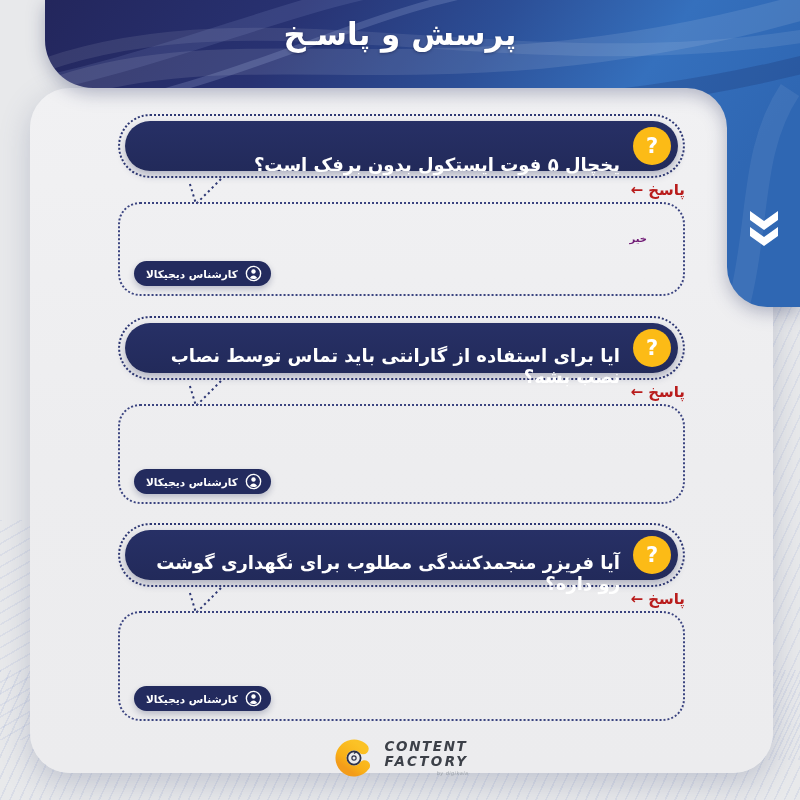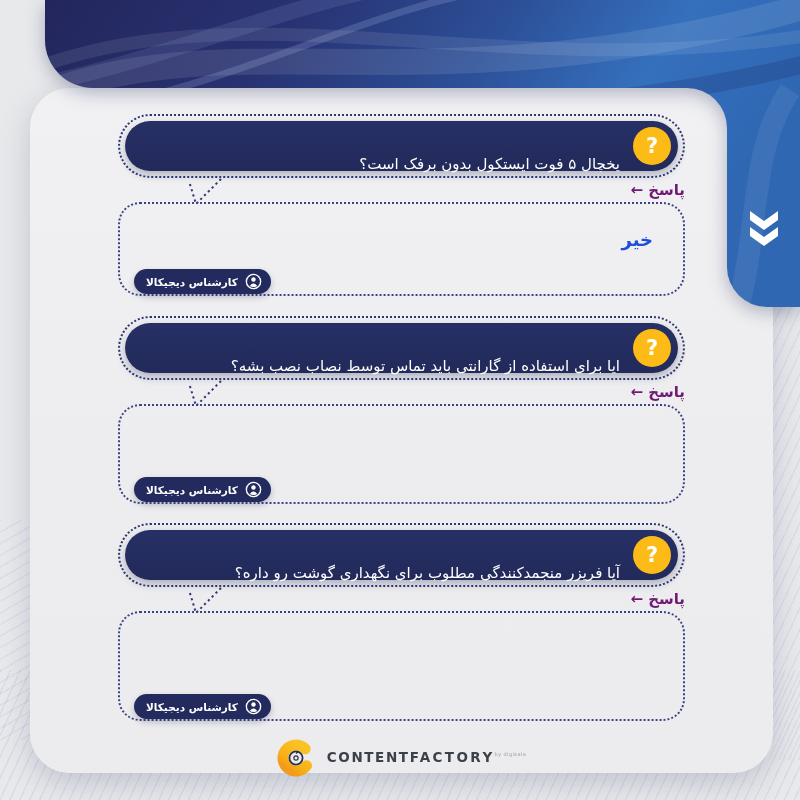--- a/index.html
+++ b/index.html
@@ -58,54 +58,54 @@
     border-radius:27px;height:100%;
     display:flex;align-items:center;padding:0 7px;
     box-shadow:0 4px 8px rgba(25,32,80,.30);
   }
   .q-badge{
     width:38px;height:38px;border-radius:50%;flex:0 0 38px;
     background:#fcbb16;color:#ffffff;
     font-size:21px;font-weight:bold;line-height:38px;text-align:center;
   }
   .q-text{
-    color:#ffffff;font-size:15px;font-weight:normal;
+    color:#ffffff;font-size:18px;font-weight:bold;
     margin-right:13px;letter-spacing:0;margin-top:36px;
   }
   .tail{position:absolute;top:63px;right:460px;}
   .answer-label{
     margin-top:3px;height:19px;padding-left:4px;
-    text-align:right;color:#701a75;font-size:15px;font-weight:bold;
+    text-align:right;color:#b91c1c;font-size:15px;font-weight:bold;
   }
   .answer-box{
     position:relative;margin-top:2px;
     border:2px dotted #3b4480;border-radius:22px;
     box-sizing:border-box;padding:9px 18px 8px 18px;
   }
   .answer-text{
-    margin:12px;color:#1d4ed8;font-size:18px;font-weight:600;
+    margin:18px;color:#701a75;font-size:10px;font-weight:600;
     line-height:1.62;text-align:justify;
   }
   .answer-short{text-align:right;}
   .expert-badge{
-    position:absolute;left:14px;bottom:0;
+    position:absolute;left:14px;bottom:8px;
     background:#232b5e;border-radius:14px;
     display:flex;align-items:center;gap:7px;
     padding:4px 9px 4px 12px;
     box-shadow:0 3px 6px rgba(25,32,80,.25);
   }
   .expert-badge .label{color:#ffffff;font-size:10.5px;font-weight:bold;}
   .person-icon{display:block;}
 
   
   .logo{
     position:absolute;left:0;top:736px;width:100%;z-index:4;
     display:flex;justify-content:center;align-items:center;gap:9px;
   }
-  .logo-text{display:flex;flex-direction:row;line-height:1.12;}
+  .logo-text{display:flex;flex-direction:column;line-height:1.12;font-style:italic;}
   .logo-line{font-size:13.5px;font-weight:bold;color:#3c4048;letter-spacing:1.6px;}
   .logo-line2{letter-spacing:2.4px;}
   .logo-tagline{font-size:5px;color:#9aa0a8;text-align:right;margin-top:2px;letter-spacing:.4px;}
 </style>
 </head>
 <body>
 
 <div class="page">
 
   <div class="stripes stripes-bottom"></div>
@@ -131,20 +131,21 @@
     <g clip-path="url(#shapeClip)">
       <path d="M30,100 C230,15 430,115 810,5" stroke="rgba(255,255,255,0.10)" stroke-width="26" fill="none"></path>
       <path d="M30,70 C250,-15 500,85 810,35" stroke="rgba(255,255,255,0.09)" stroke-width="13" fill="none"></path>
       <path d="M90,110 C280,70 370,5 520,-15" stroke="rgba(185,200,240,0.20)" stroke-width="7" fill="none"></path>
       <path d="M-10,95 C180,60 300,-5 430,-20" stroke="rgba(160,180,230,0.14)" stroke-width="16" fill="none"></path>
       <path d="M60,130 C260,95 520,140 820,60" stroke="rgba(10,15,60,0.16)" stroke-width="18" fill="none"></path>
       <path d="M740,300 C760,220 750,150 790,90" stroke="rgba(255,255,255,0.07)" stroke-width="22" fill="none"></path>
     </g>
   </svg>
 
+  <div class="page-title">پرسش و پاسـخ</div>
 
   <svg class="chevrons" width="30" height="36" viewBox="0 0 30 36">
     <polygon points="1,0 15,10 29,0 29,9 15,19 1,9" fill="#ffffff"></polygon>
     <polygon points="1,16 15,26 29,16 29,25 15,35 1,25" fill="#ffffff"></polygon>
   </svg>
 
   <div class="qa-block" style="top:114px;">
     <div class="q-outline">
       <div class="q-pill">
         <span class="q-badge">?</span>

